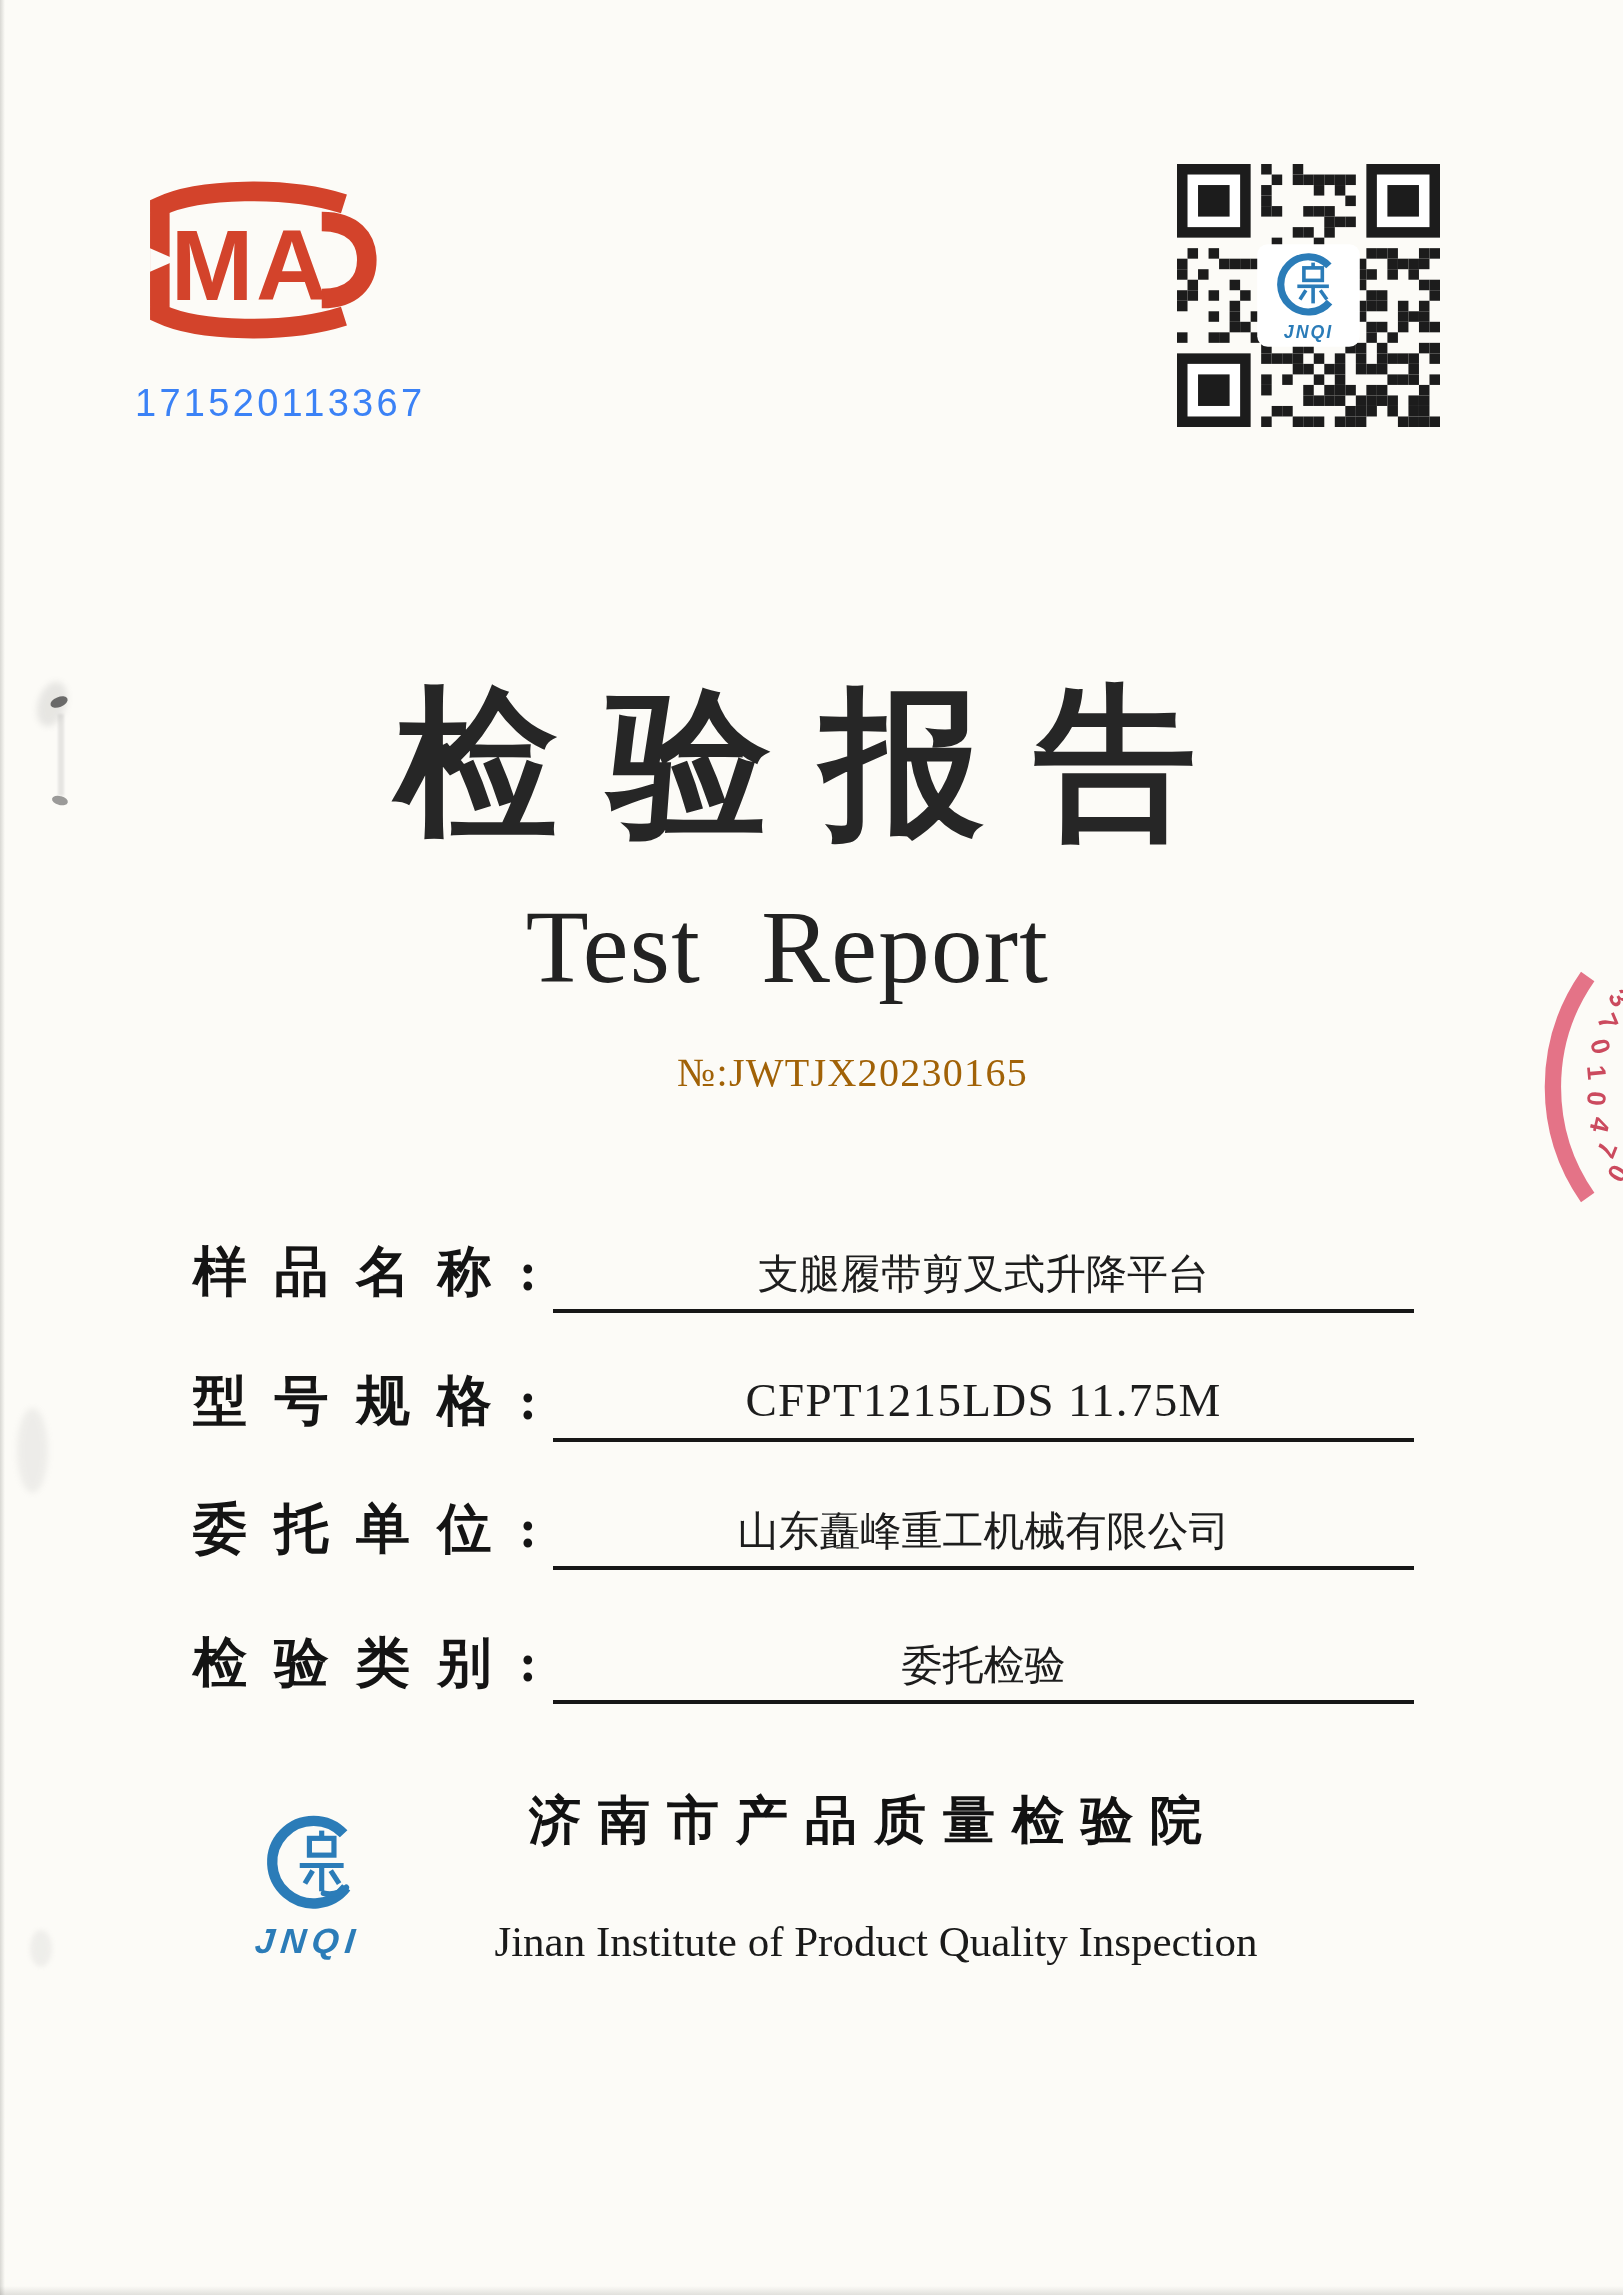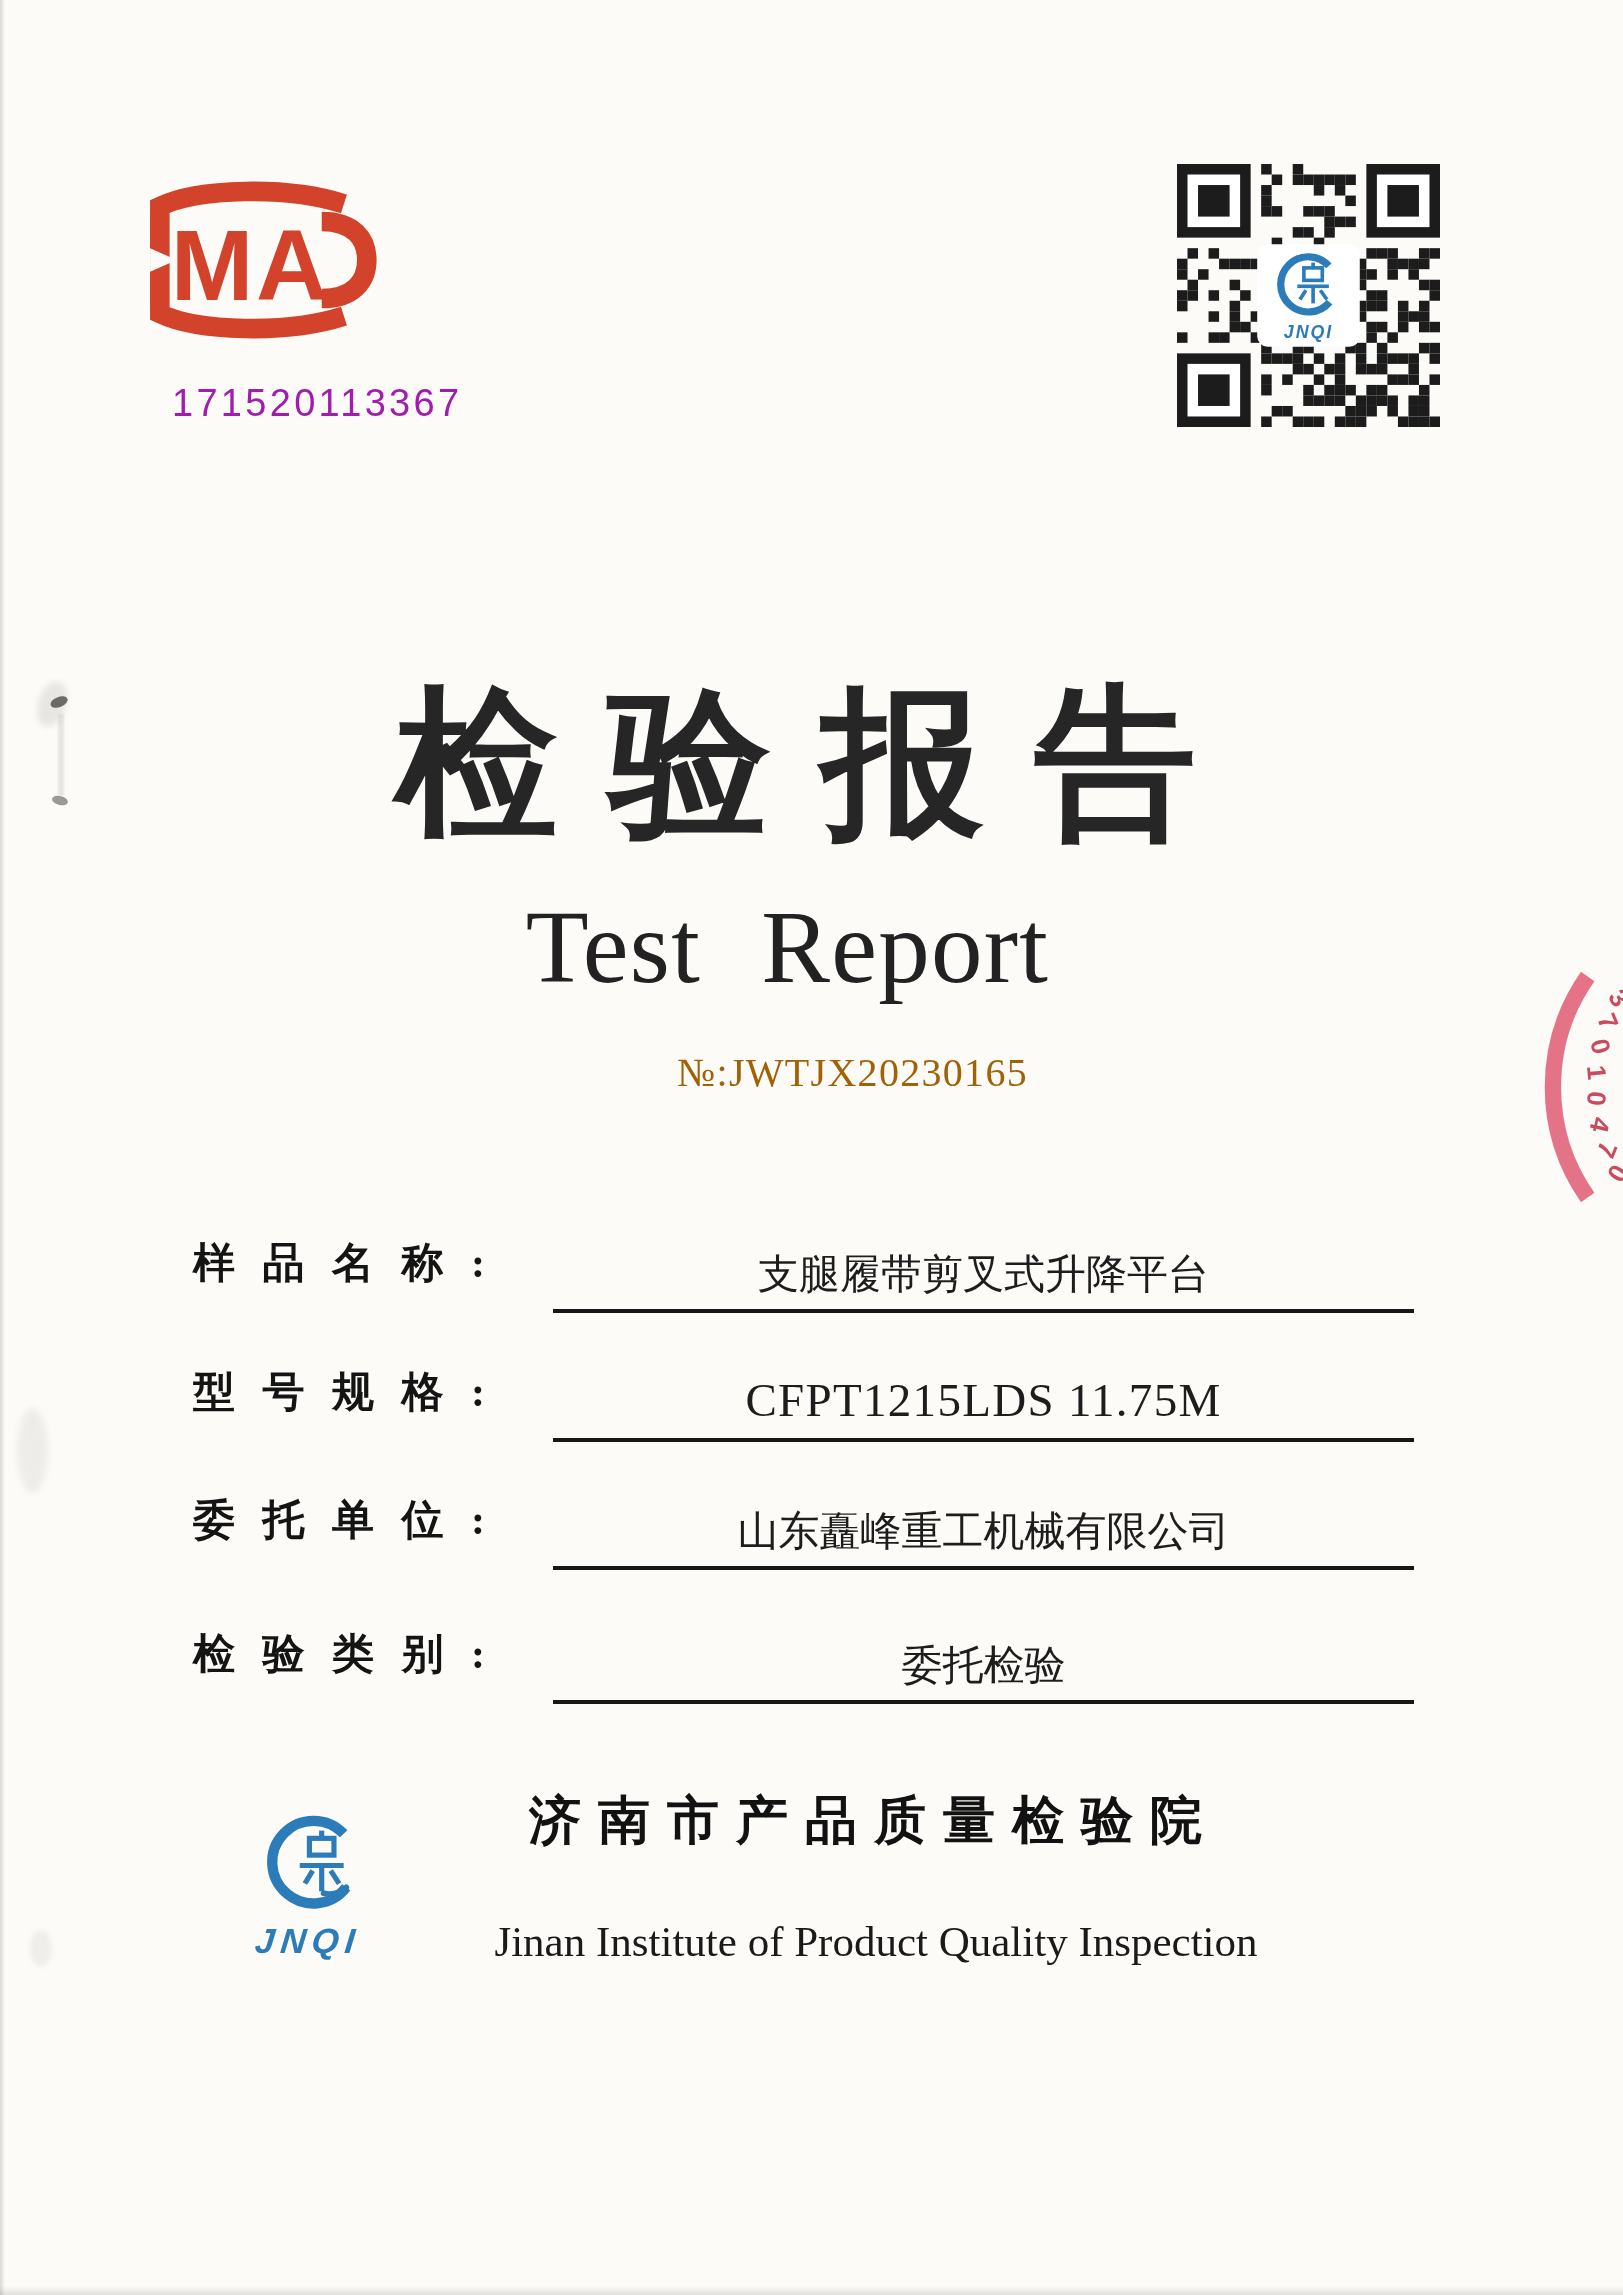--- a/index.html
+++ b/index.html
@@ -9,43 +9,43 @@
     background:#fcfbf7;
     overflow:hidden;
     font-family:"Liberation Serif","DejaVu Serif",serif;
     color:#1c1c1c;
   }
   
   .cma{position:absolute;left:124px;top:181px;width:261px;height:158px;}
   .cma-number{
     position:absolute;left:135px;top:382px;width:340px;
     font-family:"Liberation Sans","DejaVu Sans",sans-serif;
-    font-size:38px;letter-spacing:3.3px;color:#a21caf;margin-left:37px;
+    font-size:38px;letter-spacing:3.3px;color:#3b82f6;
   }
   .qr{position:absolute;left:1177px;top:164px;width:263px;height:263px;}
   .qr svg{width:100%;height:100%;}
   
   .title-cn{
     position:absolute;top:684px;left:0;width:1623px;padding-left:19.6px;box-sizing:border-box;
     text-align:center;font-size:162px;font-weight:700;line-height:1;
     letter-spacing:51px;color:#262626;white-space:nowrap;
   }
   .title-en{
     position:absolute;top:896px;left:0;width:1623px;padding-right:48px;box-sizing:border-box;
     text-align:center;font-size:103px;line-height:1;word-spacing:33px;letter-spacing:1.3px;color:#222;
   }
   .report-no{
     position:absolute;left:677px;top:1049px;
     font-size:40px;letter-spacing:1.3px;color:#a16207;white-space:nowrap;
   }
   
   .field-row{position:absolute;left:193px;width:1224px;height:85px;}
   .field-row .flabel{
-    position:absolute;left:0;bottom:29px;line-height:1;
-    font-size:42px;font-weight:700;letter-spacing:27.5px;color:#141414;white-space:nowrap;
+    position:absolute;left:0;bottom:14px;line-height:1;
+    font-size:54px;font-weight:700;letter-spacing:27.5px;color:#141414;white-space:nowrap;
   }
   .field-row .fvalue{
     position:absolute;left:360px;bottom:18.3px;width:861px;line-height:1;
     text-align:center;font-size:41px;color:#1d1d1d;white-space:nowrap;
   }
   .field-row .fvalue.latin{font-size:47px;letter-spacing:1.3px;}
   .field-row .frule{
     position:absolute;left:360px;bottom:0;width:861px;height:3.9px;background:#171717;
   }
   .row-1{top:1228px;}

